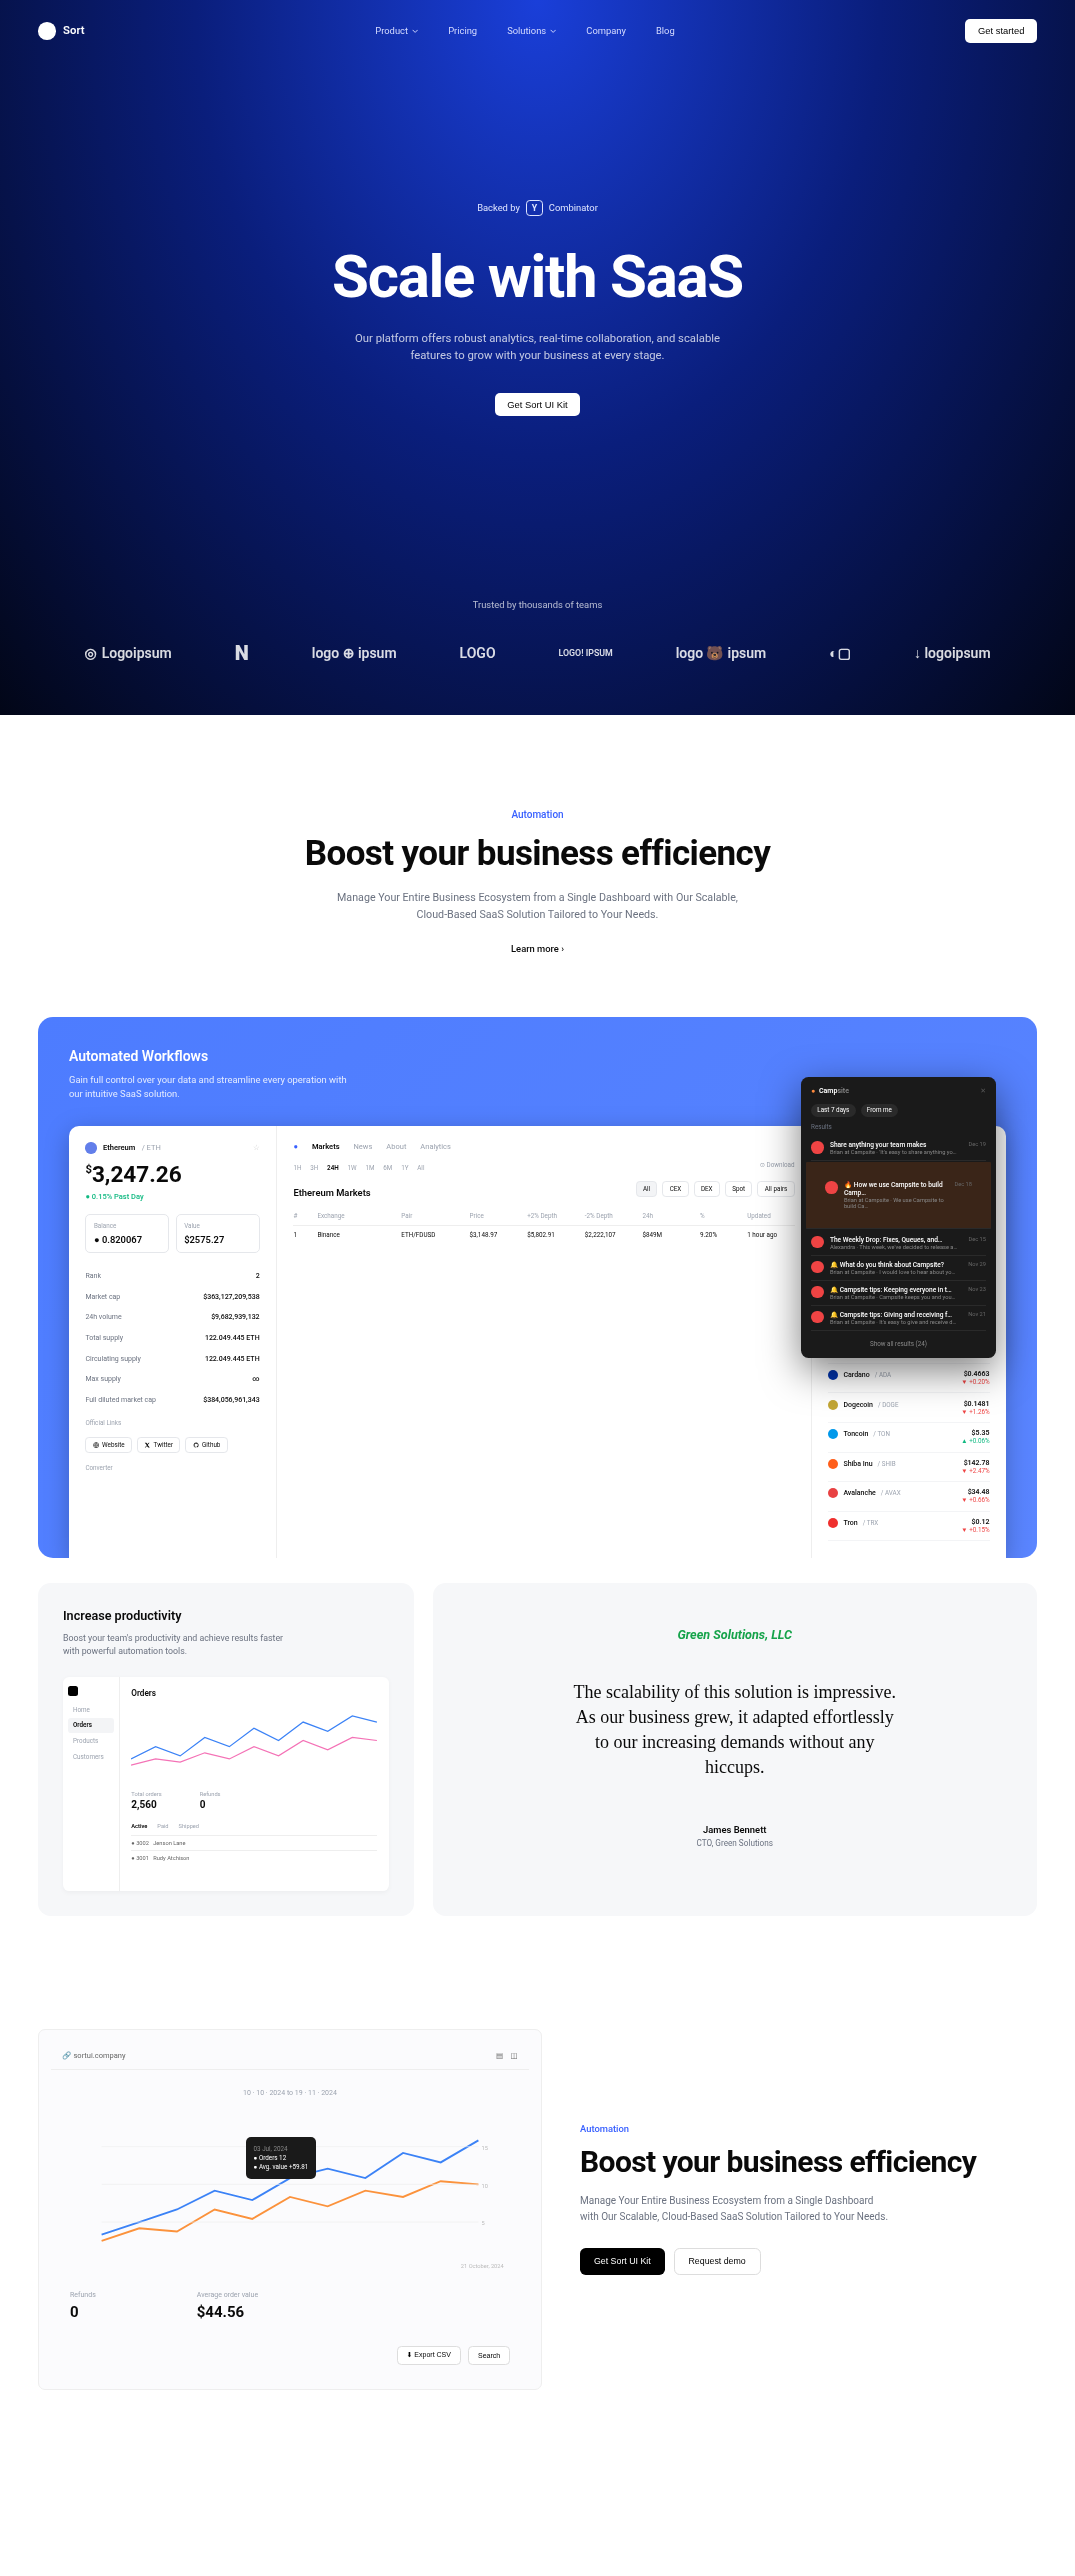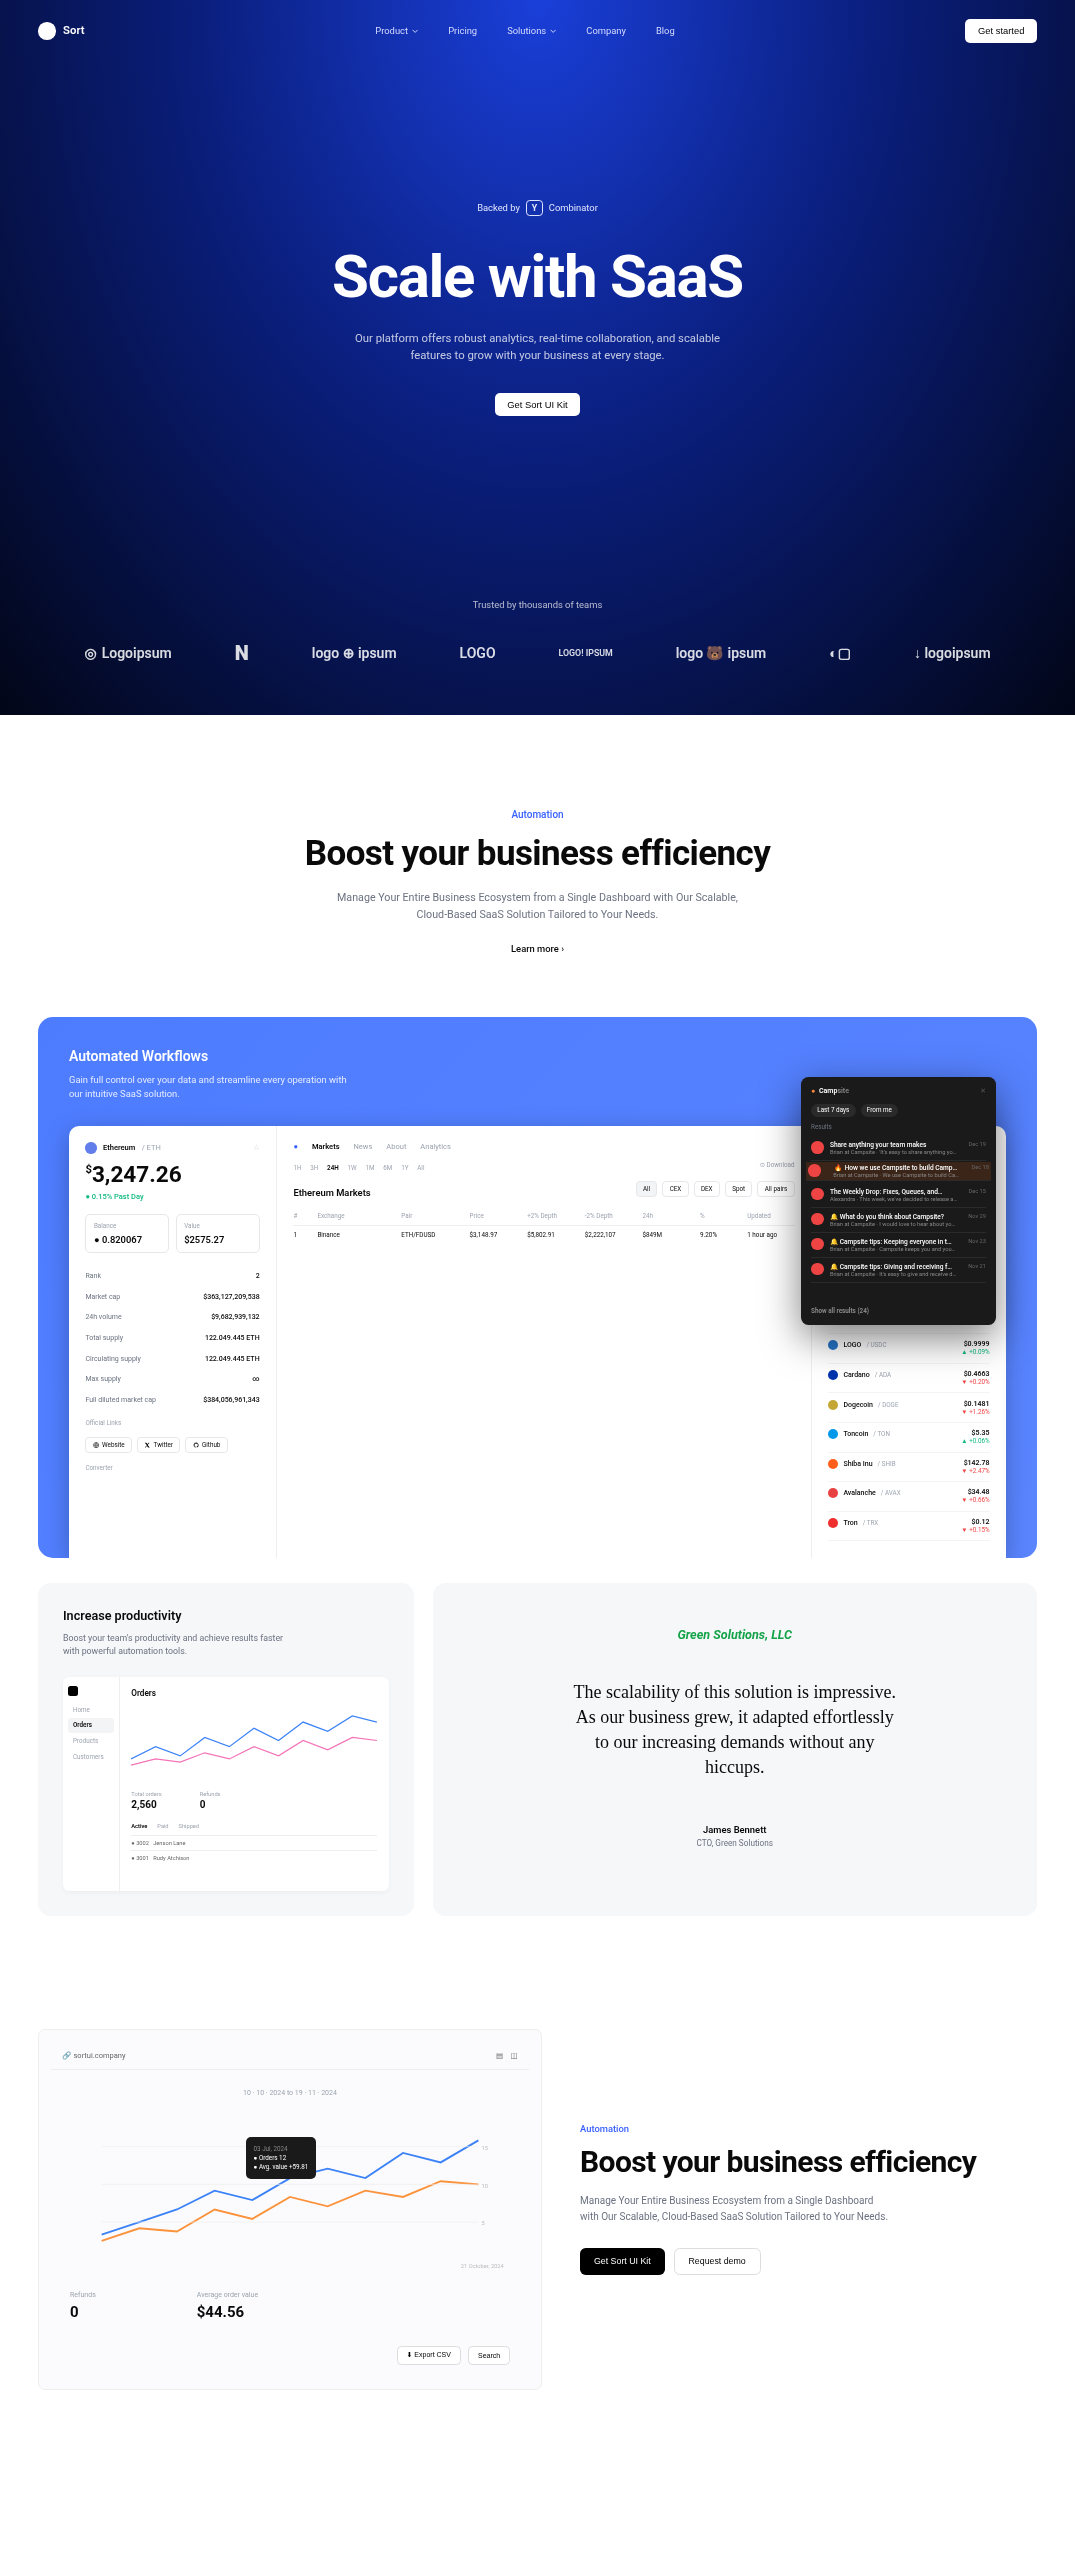--- a/index.html
+++ b/index.html
@@ -78,27 +78,27 @@
 .cr-chg { font-size:6.3px; }
 .up { color:#10b981; } .down { color:#ef4444; }
 
 
 .notif { position:absolute; right:41px; top:60px; width:195px; background:#1a1a1a; color:#fff; border-radius:7.5px; padding:10px; font-size:7px; box-shadow:0 12.6px 38px rgba(0,0,0,.5); z-index:5; }
 .notif-head { display:flex; align-items:center; gap:3.8px; margin-bottom:8.8px; }
 .notif-tabs { display:flex; gap:5px; margin-bottom:6.3px; }
 .notif-tabs span { background:#2a2a2a; padding:2.5px 6.3px; border-radius:7.5px; font-size:6.3px; cursor:pointer; }
 .notif-lbl { color:#6b7280; font-size:6.3px; margin:5px 0; }
 .notif-row { display:flex; gap:6.3px; padding:5px 0; border-bottom:0.6px solid #2a2a2a; }
-.notif-row.hl { background:#3a2518; border-radius:1px; padding:2px; margin:1.3px -5px;text-align:center; }
+.notif-row.hl { background:#3a2518; border-radius:1px; padding:19px; margin:1.3px -5px; }
 .av { width:12.6px; height:12.6px; border-radius:50%; background:#ef4444; flex-shrink:0; }
 .notif-row .nt { flex:1; }
 .notif-row .ntt { font-size:6.6px; font-weight:500; }
 .notif-row .nts { font-size:5.7px; color:#888; }
 .notif-row .nd { font-size:5.7px; color:#666; }
-.notif-foot { text-align:left; color:#888; font-size:6.3px; margin-top:24px; cursor:pointer;font-weight:bold; }
+.notif-foot { text-align:center; color:#888; font-size:6.3px; margin-top:9px; cursor:pointer; }
 
 
 .two-cards { display:flex; gap:19px; margin:25px 38px; }
 .card-grey { background:#f6f7f9; border-radius:12.6px; padding:25px; flex:.75; overflow:hidden; }
 .card-grey h3 { font-size:12.6px; font-weight:600; margin-bottom:8.8px; }
 .card-grey p { font-size:8.8px; color:#6b7280; line-height:1.5; max-width:233px; }
 .orders-mock { background:#fff; border-radius:6.3px; margin-top:19px; display:flex; height:214px; overflow:hidden; font-size:6.3px; box-shadow:0 1.3px 5px rgba(0,0,0,.04); }
 .om-side { width:57px; border-right:0.6px solid #eee; padding:8.8px 5px; color:#9ca3af; }
 .om-side div { padding:3.8px 5px; }
 .om-side .act { color:#0a0a0a; font-weight:600; background:#f3f4f6; border-radius:3.1px; }

